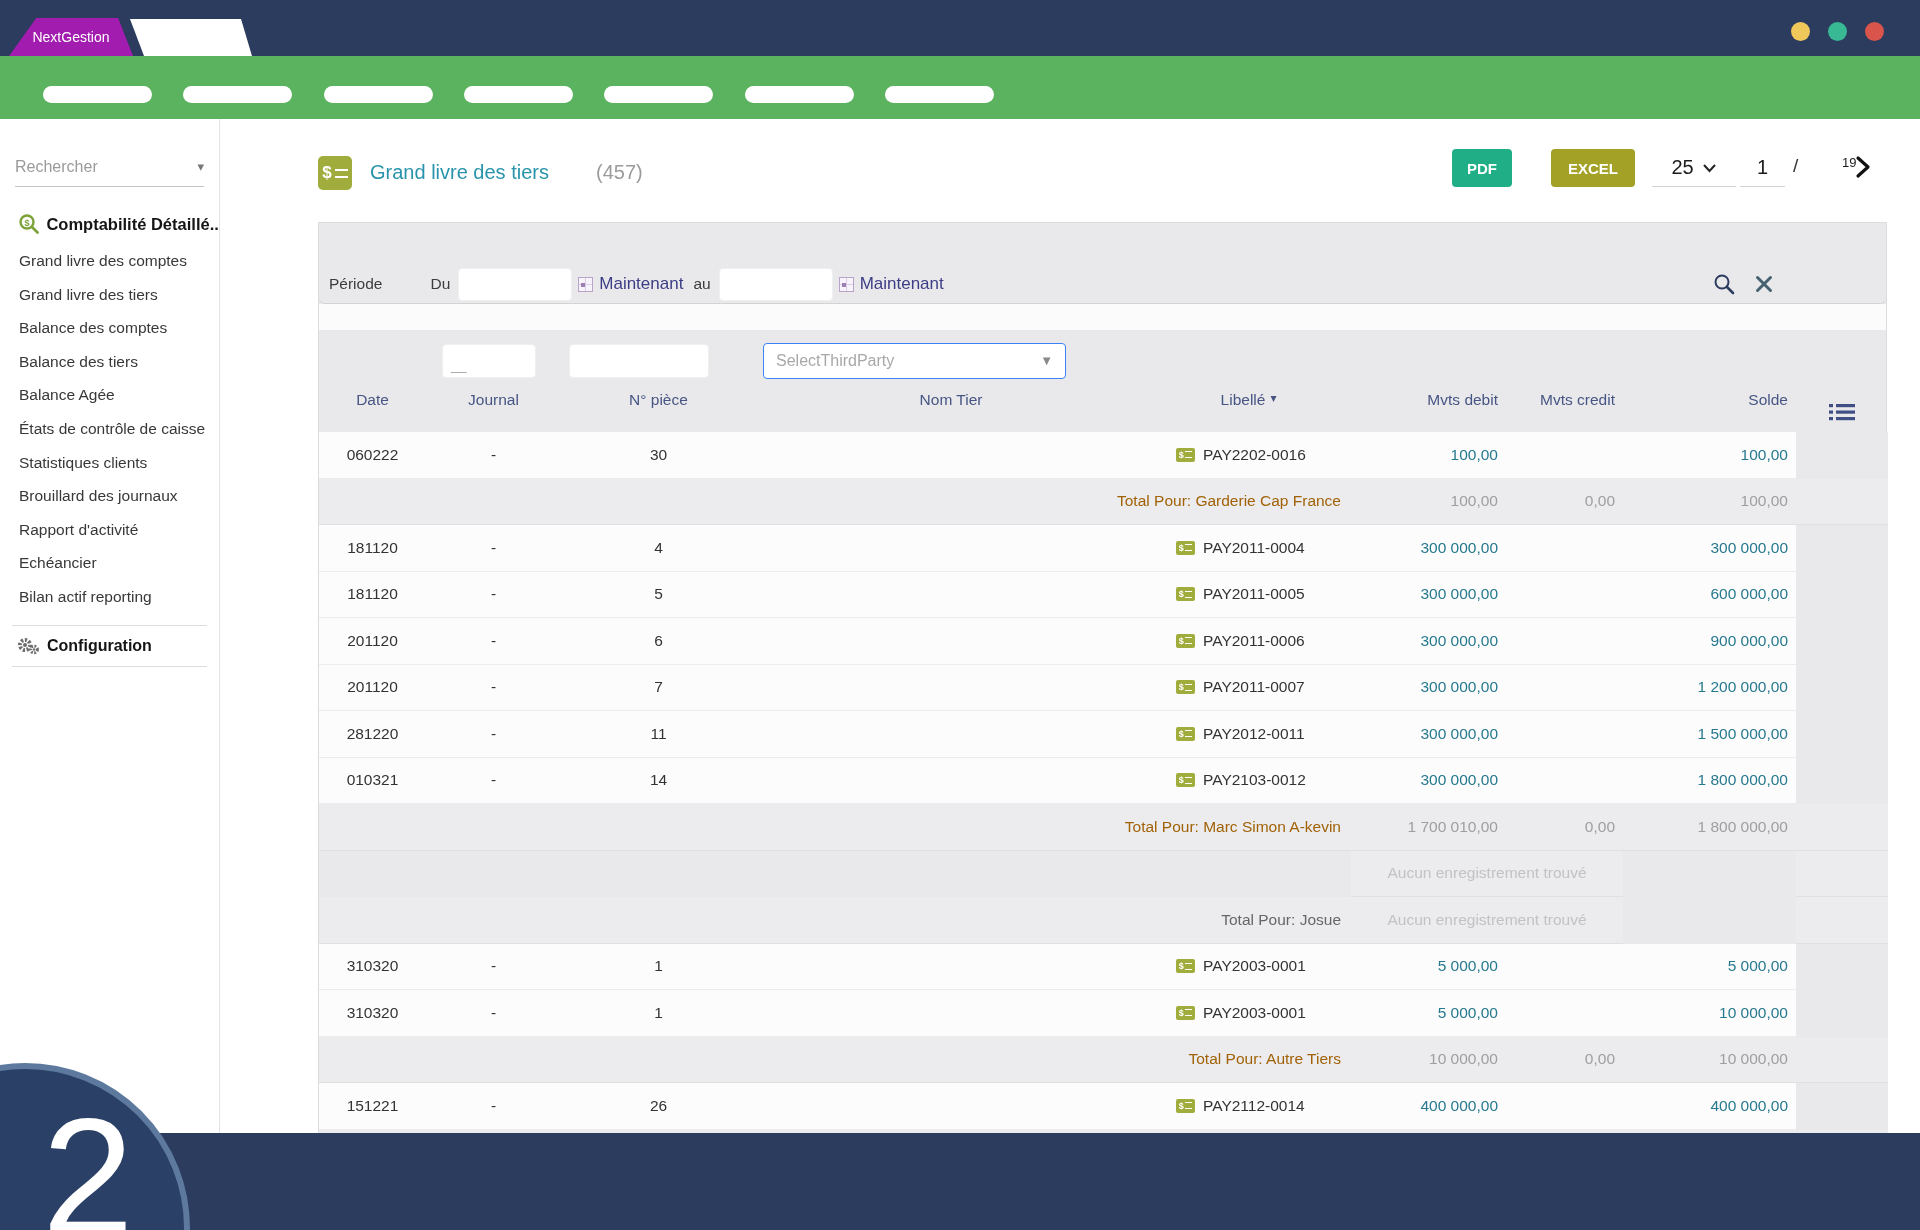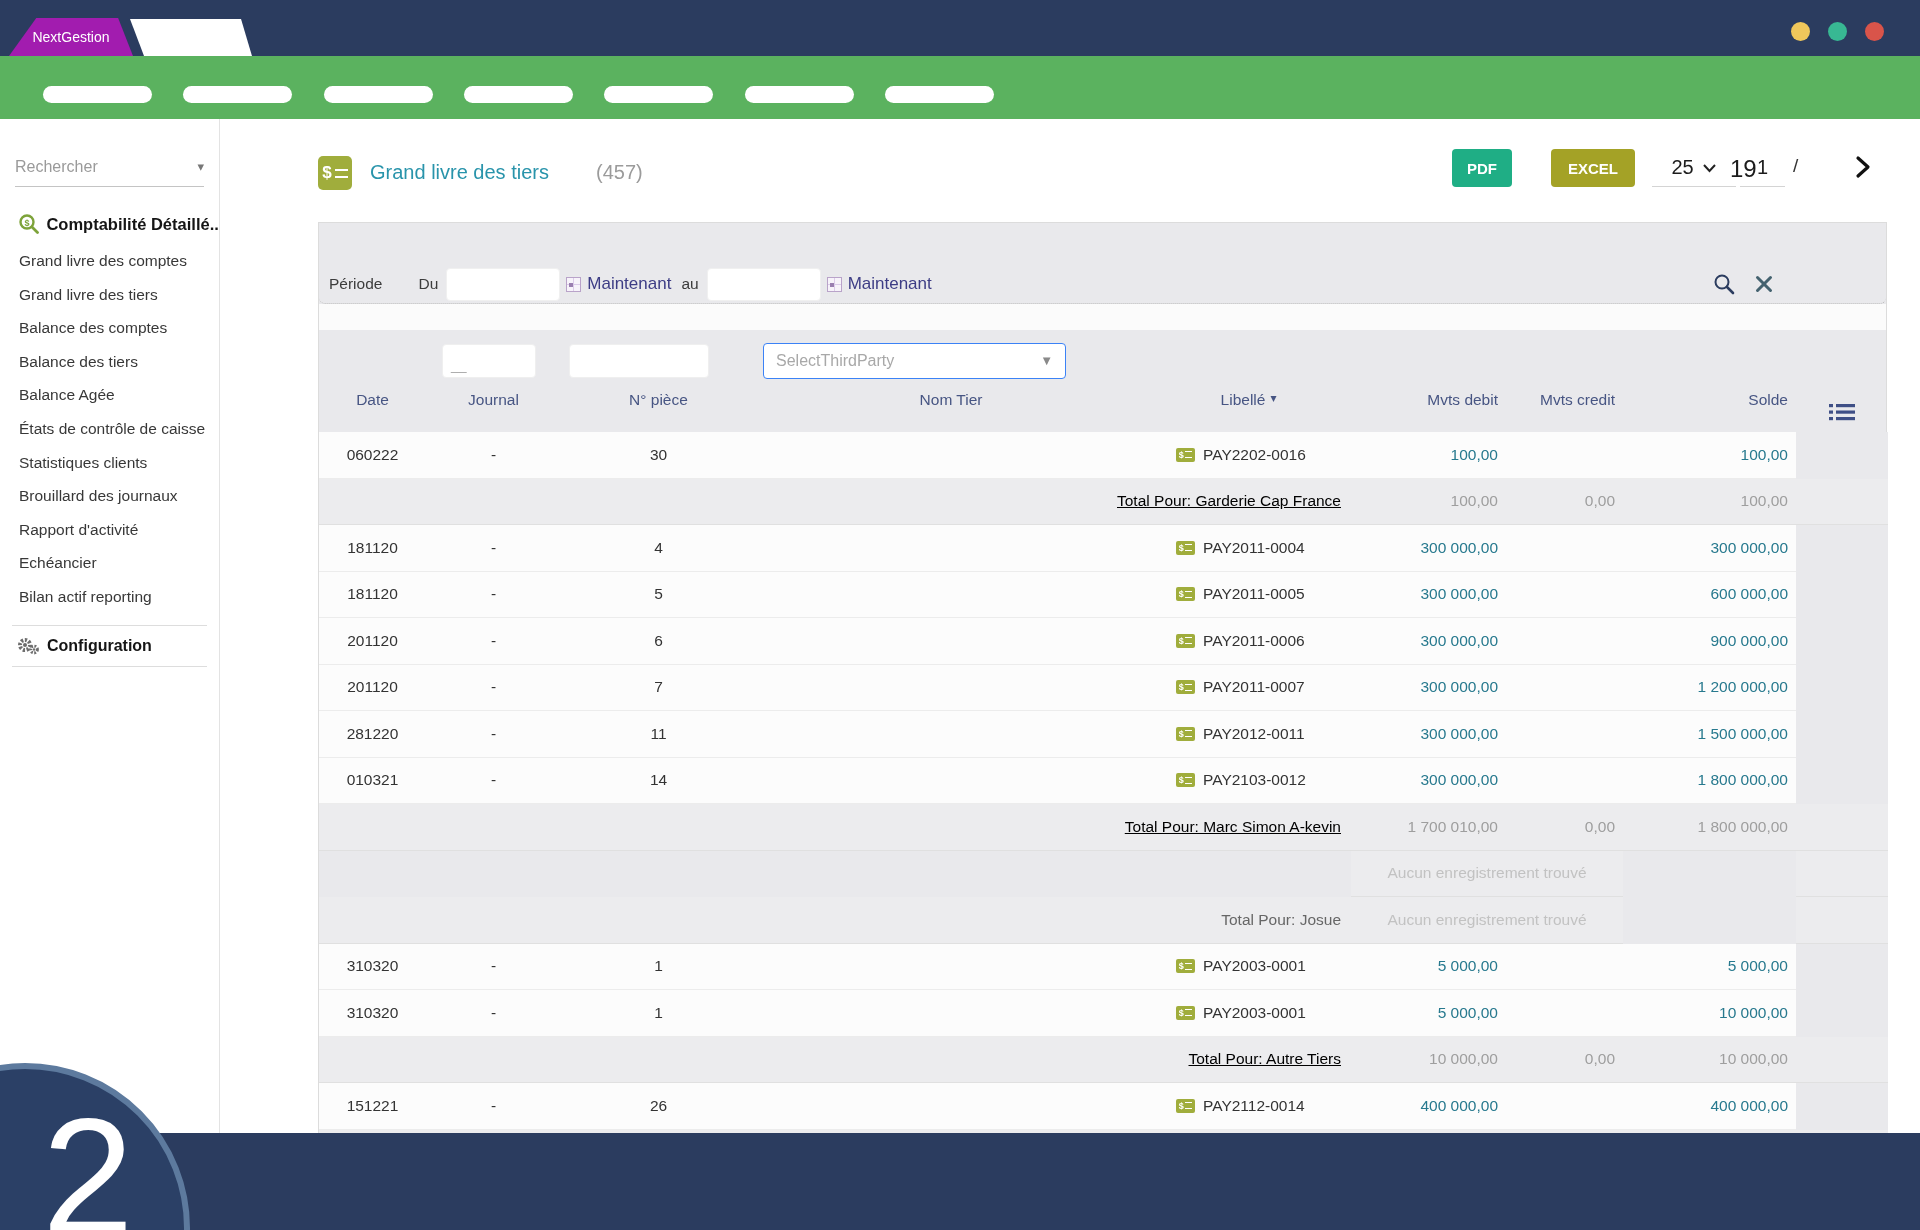--- a/index.html
+++ b/index.html
@@ -53,28 +53,28 @@
   .page-count { position:absolute; left:330px; top:42px; font-size:20px; color:#9b9b9b; }
   .btn { position:absolute; top:30px; height:38px; border:none; border-radius:4px; color:#fff;
     font-family:"Liberation Sans", sans-serif; font-size:15px; font-weight:bold; cursor:pointer; }
   .btn-pdf { left:1186px; width:60px; background:#1fae85; }
   .btn-excel { left:1285px; width:84px; background:#a4a226; }
   .pagesize { position:absolute; left:1386px; top:30px; width:84px; height:38px; border-bottom:1px solid #d4d4d4;
     display:flex; align-items:center; justify-content:center; gap:8px; font-size:20px; color:#1c1c1c; cursor:pointer; }
   .pageinput { position:absolute; left:1474px; top:30px; width:45px; height:38px; border-bottom:1px solid #d4d4d4;
     display:flex; align-items:center; justify-content:center; font-size:20px; color:#1c1c1c; }
   .pagesep { position:absolute; left:1527px; top:36px; font-size:19px; color:#333; }
-  .pagetotal { position:absolute; left:1464px; top:36px; font-size:24px; color:#1c1c1c; }
+  .pagetotal { position:absolute; left:1576px; top:36px; font-size:13px; color:#1c1c1c; }
   .pagenext { position:absolute; left:1588px; top:36px; cursor:pointer; }
   
   .panel { position:absolute; left:52px; top:103px; width:1569px; height:1010px; border:1px solid #dcdcdc; background:#e9e9ec; }
   .p-periode { height:81px; border-bottom:1px dotted #bdbdbd; display:flex; align-items:center; padding-top:42px;border-radius:6px; }
   .p-periode .lbl { font-size:15.5px; color:#3c3c3c; }
   .l-periode { margin-left:10px; }
-  .l-du { margin-left:36px; }
+  .l-du { margin-left:48px; }
   .l-au { margin-left:10px; }
   .date-input { margin-left:8px; width:114px; height:33px; background:#fff; border:1px solid #f0f0f0; border-radius:4px; }
   .calicon { position:relative; margin-left:6px; width:15px; height:15px; border:1px solid #b9a3c9; background-color:#f7f3fa;
     background-image:linear-gradient(to right, transparent 6px, #dcccea 6px, #dcccea 7px, transparent 7px),
                      linear-gradient(to bottom, transparent 6px, #dcccea 6px, #dcccea 7px, transparent 7px);
     cursor:pointer; }
   .calicon .cal-dot { position:absolute; left:2px; top:5px; width:4px; height:4px; background:#9a7fb0; }
   .now-link { margin-left:6px; font-size:17px; color:#3d3d85; cursor:pointer; }
   .p-icons { margin-left:auto; margin-right:112px; display:flex; align-items:center; gap:18px; }
   .p-icons svg { cursor:pointer; }
@@ -96,21 +96,21 @@
   .hc8 { display:flex; align-items:center; justify-content:center; }
   .trow { height:46.5px; }
   .trow.entry { cursor:pointer; }
   .cell { display:flex; align-items:center; font-size:15.5px; color:#333; }
   .entry .cell { background:#fcfcfc; border-bottom:1px solid #ececec; }
   .entry .c8 { background:#e9e9ec; border-bottom:1px solid #e9e9ec; }
   .c0,.c1,.c2 { justify-content:center; }
   .c4 { padding-left:30px; gap:8px; }
   .c5,.c6,.c7 { justify-content:flex-end; padding-right:8px; color:#27798e; }
   .trow.total .cell, .trow.partial .cell { background:#ececee; border-bottom:1px solid #e0e0e0; }
-  .tlabel { grid-column:1/6; justify-content:flex-end; padding-right:10px; color:#000000;text-decoration:underline; }
+  .tlabel { grid-column:1/6; justify-content:flex-end; padding-right:10px; color:#a16207; }
   .tlabel2 { grid-column:1/6; justify-content:flex-end; padding-right:10px; color:#666; }
   .tv5 { grid-column:6; justify-content:flex-end; padding-right:8px; color:#9e9e9e; }
   .tv6 { grid-column:7; justify-content:flex-end; padding-right:8px; color:#9e9e9e; }
   .tv7 { grid-column:8; justify-content:flex-end; padding-right:8px; color:#9e9e9e; }
   .tv8 { grid-column:9; }
   .tmsg { grid-column:6/8; justify-content:center; color:#c2c2c2; }
   .pfill { grid-column:1/10; }
   .payicon { width:19px; height:14px; background:#a0ad3c; border-radius:2px; display:inline-flex;
     align-items:center; justify-content:center; gap:1.5px; flex:none; }
   .payicon b { color:#fff; font-size:9px; font-weight:bold; }

